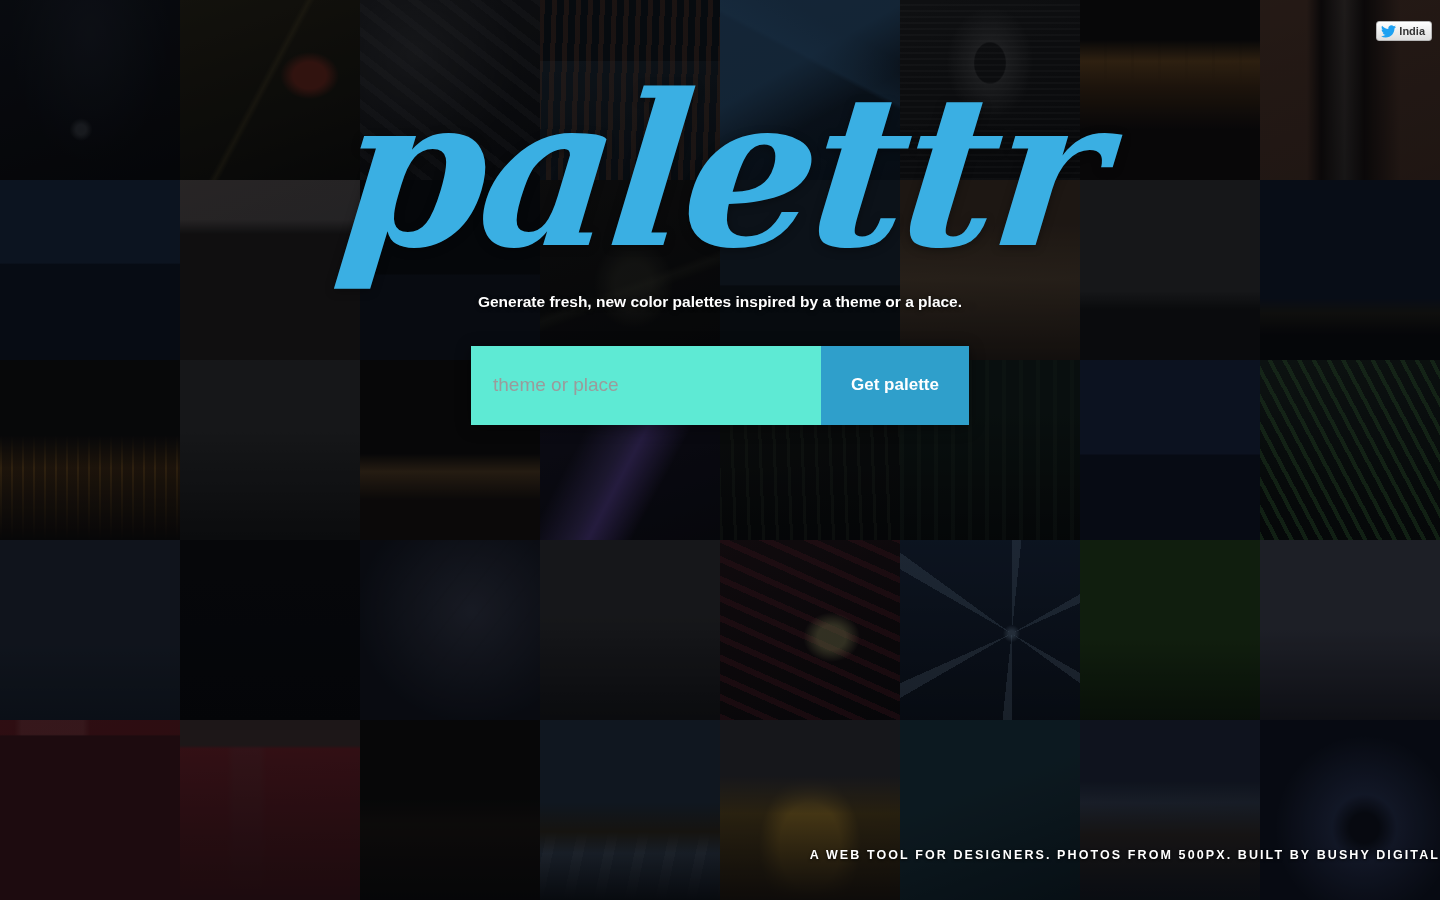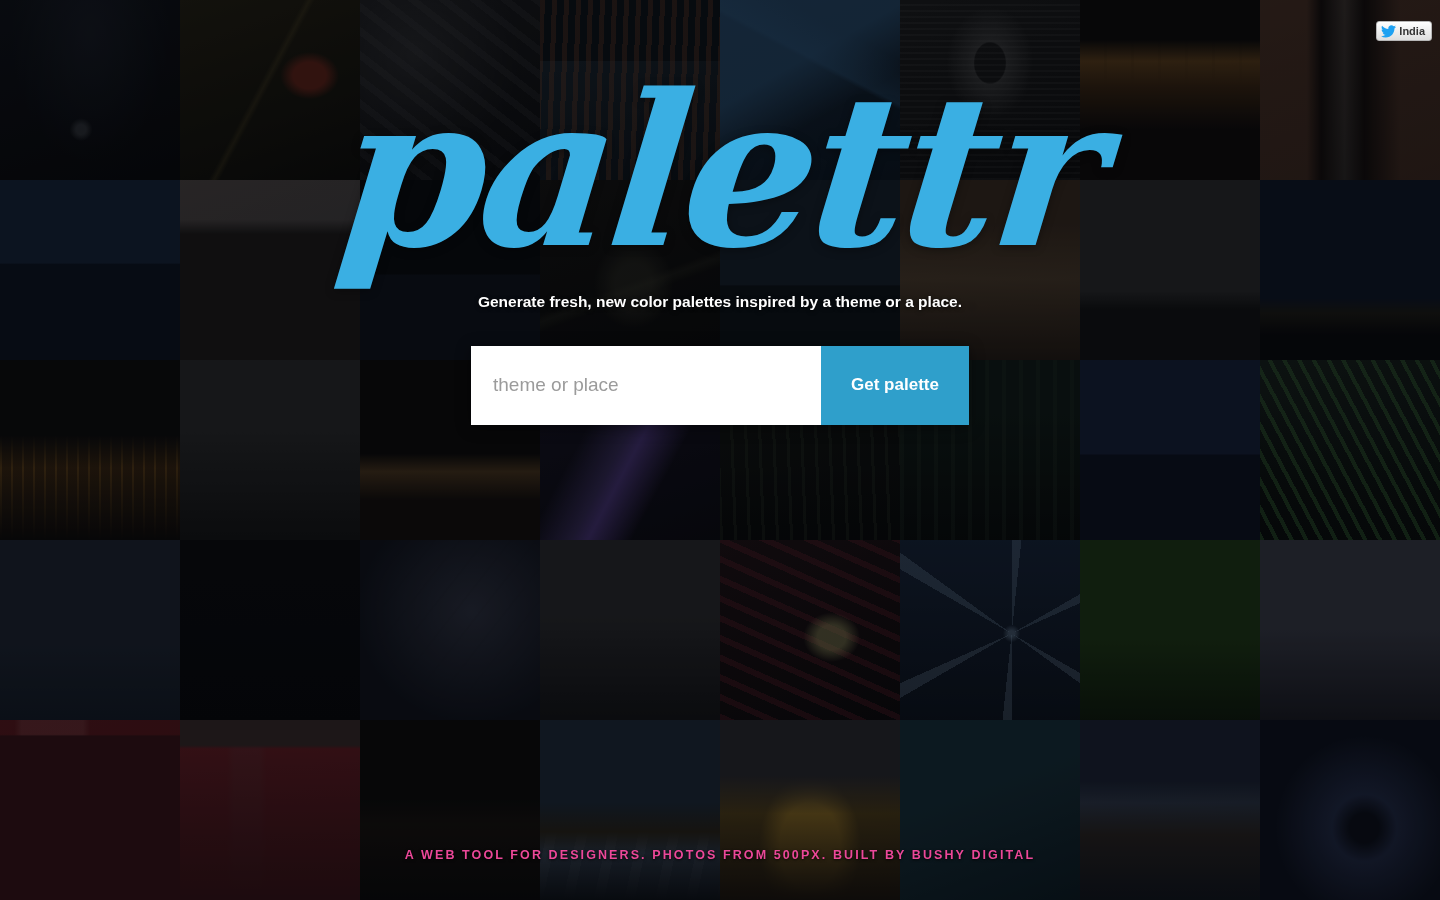--- a/index.html
+++ b/index.html
@@ -64,21 +64,21 @@
   .searchbar {
     margin-top:32px;
     display:flex;
     width:498px;
     height:79px;
     box-shadow:0 2px 14px rgba(0,0,0,0.45);
   }
   .search-input {
     flex:1 1 auto;
     border:none; outline:none;
-    background:#ffffff;
+    background:#5eead4;
     padding:0 22px;
     font-family:"Liberation Sans", sans-serif;
     font-size:19px;
     color:#3a3a3a;
   }
   .search-input::placeholder { color:#9b9b9b; }
   .get-palette-btn {
     flex:0 0 148px;
     border:none; outline:none; cursor:pointer;
     background:#2f9fcb;
@@ -86,22 +86,22 @@
     font-family:"Liberation Sans", sans-serif;
     font-size:17px;
     font-weight:600;
   }
 
   
   .footer {
     position:absolute;
     left:0; right:0;
     top:848px;
-    text-align:center;
-    color:#ec4899;
+    text-align:right;
+    color:#ffffff;
     font-size:12.5px;
     font-weight:700;
     letter-spacing:2.1px;
     text-shadow:0 1px 3px rgba(0,0,0,0.8);
   }
 
   
   .tweet-btn {
     position:absolute;
     top:21px; right:8px;

